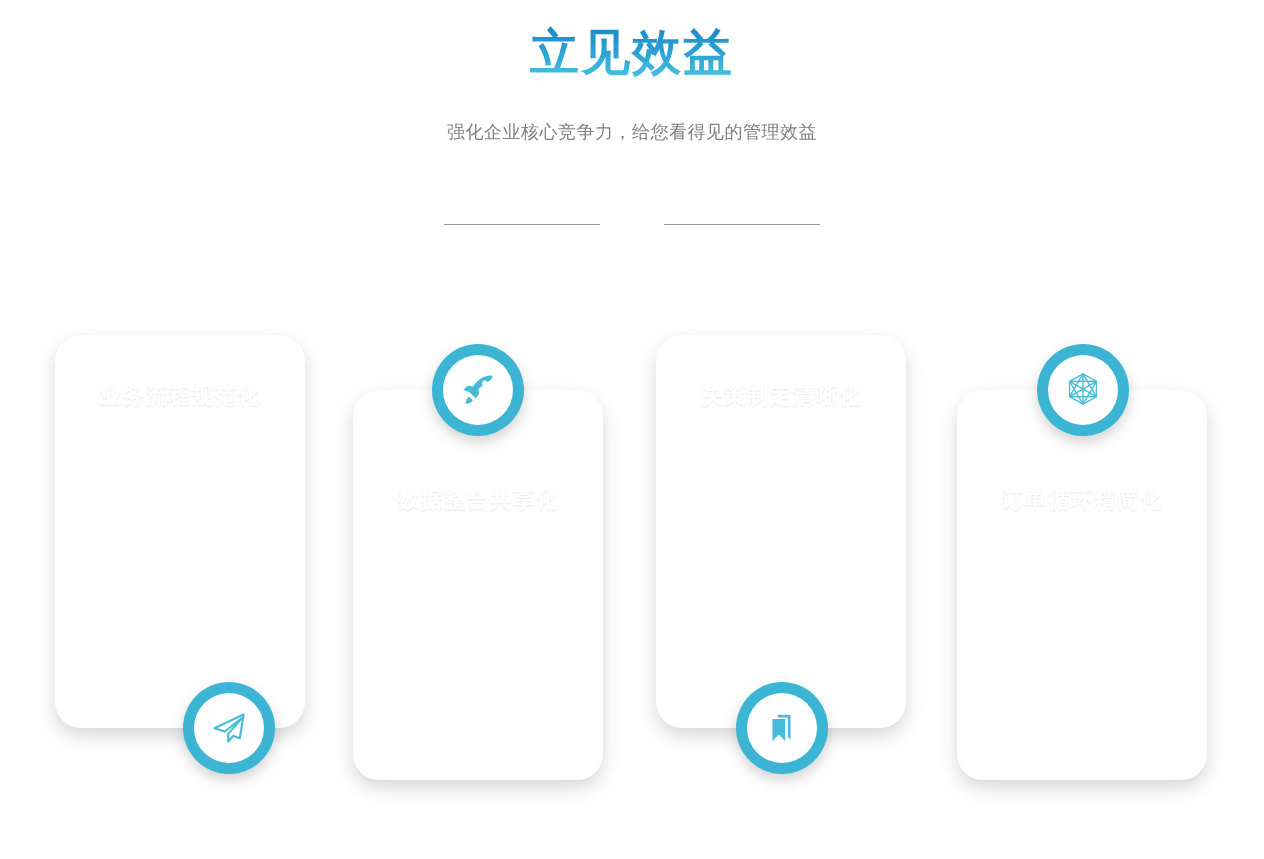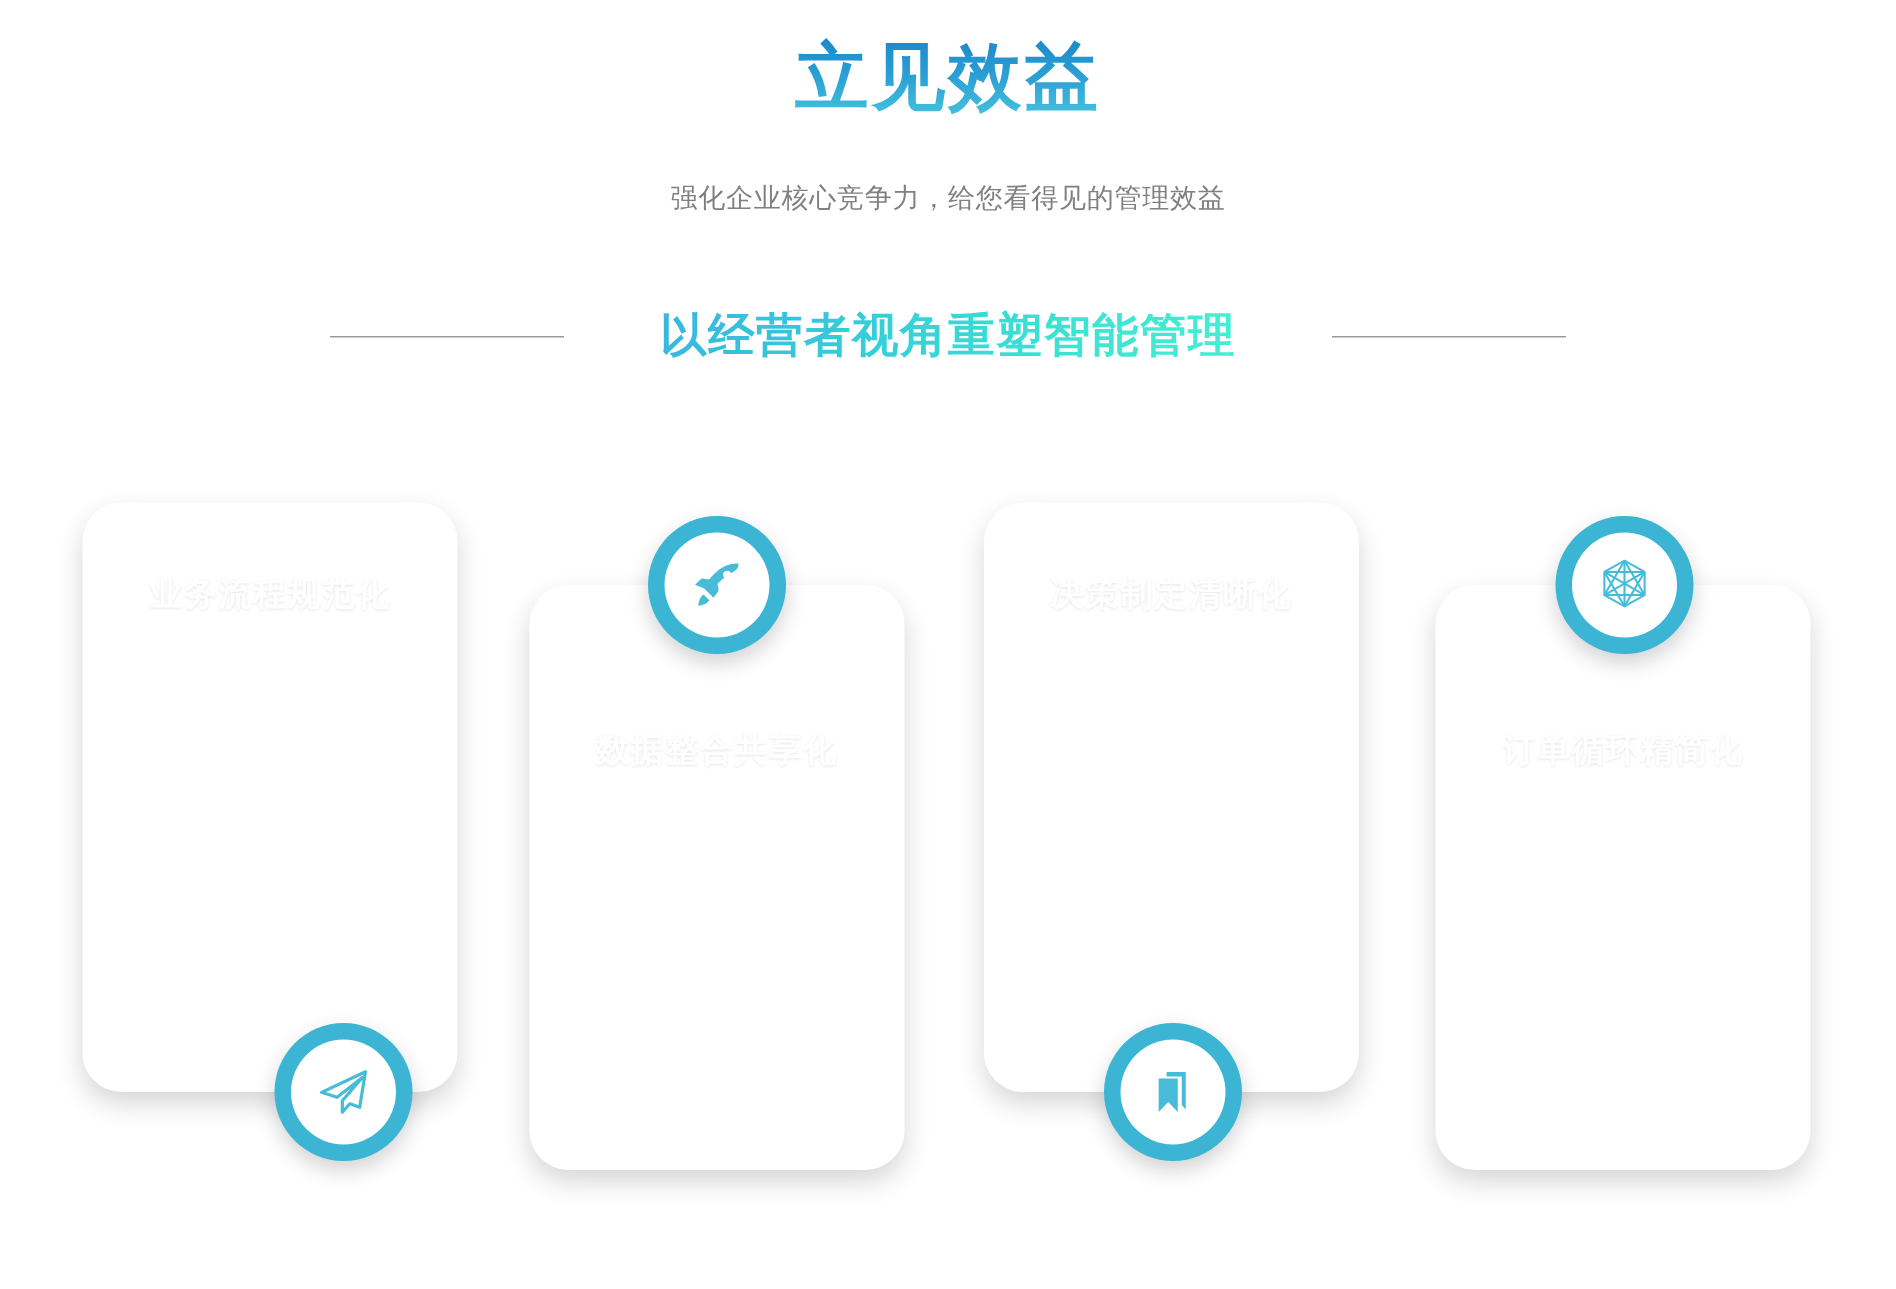--- a/index.html
+++ b/index.html
@@ -177,21 +177,20 @@
 </head>
 <body>
 
 <div class="page">
 
   <div class="hero-title">立见效益</div>
   <div class="hero-sub">强化企业核心竞争力，给您看得见的管理效益</div>
 
   <div class="section-head">
     <div class="rule"></div>
-    <div class="section-title">以经营者视角重塑智能管理</div>
     <div class="rule"></div>
   </div>
 
   <div class="cards">
 
     <div class="card tall card-1">
       <div class="card-title">业务流程规范化</div>
       <div class="card-body" style="white-space: pre-line;">理顺企业业务流程
 规范日常管理
 实现企业协同运作</div>

